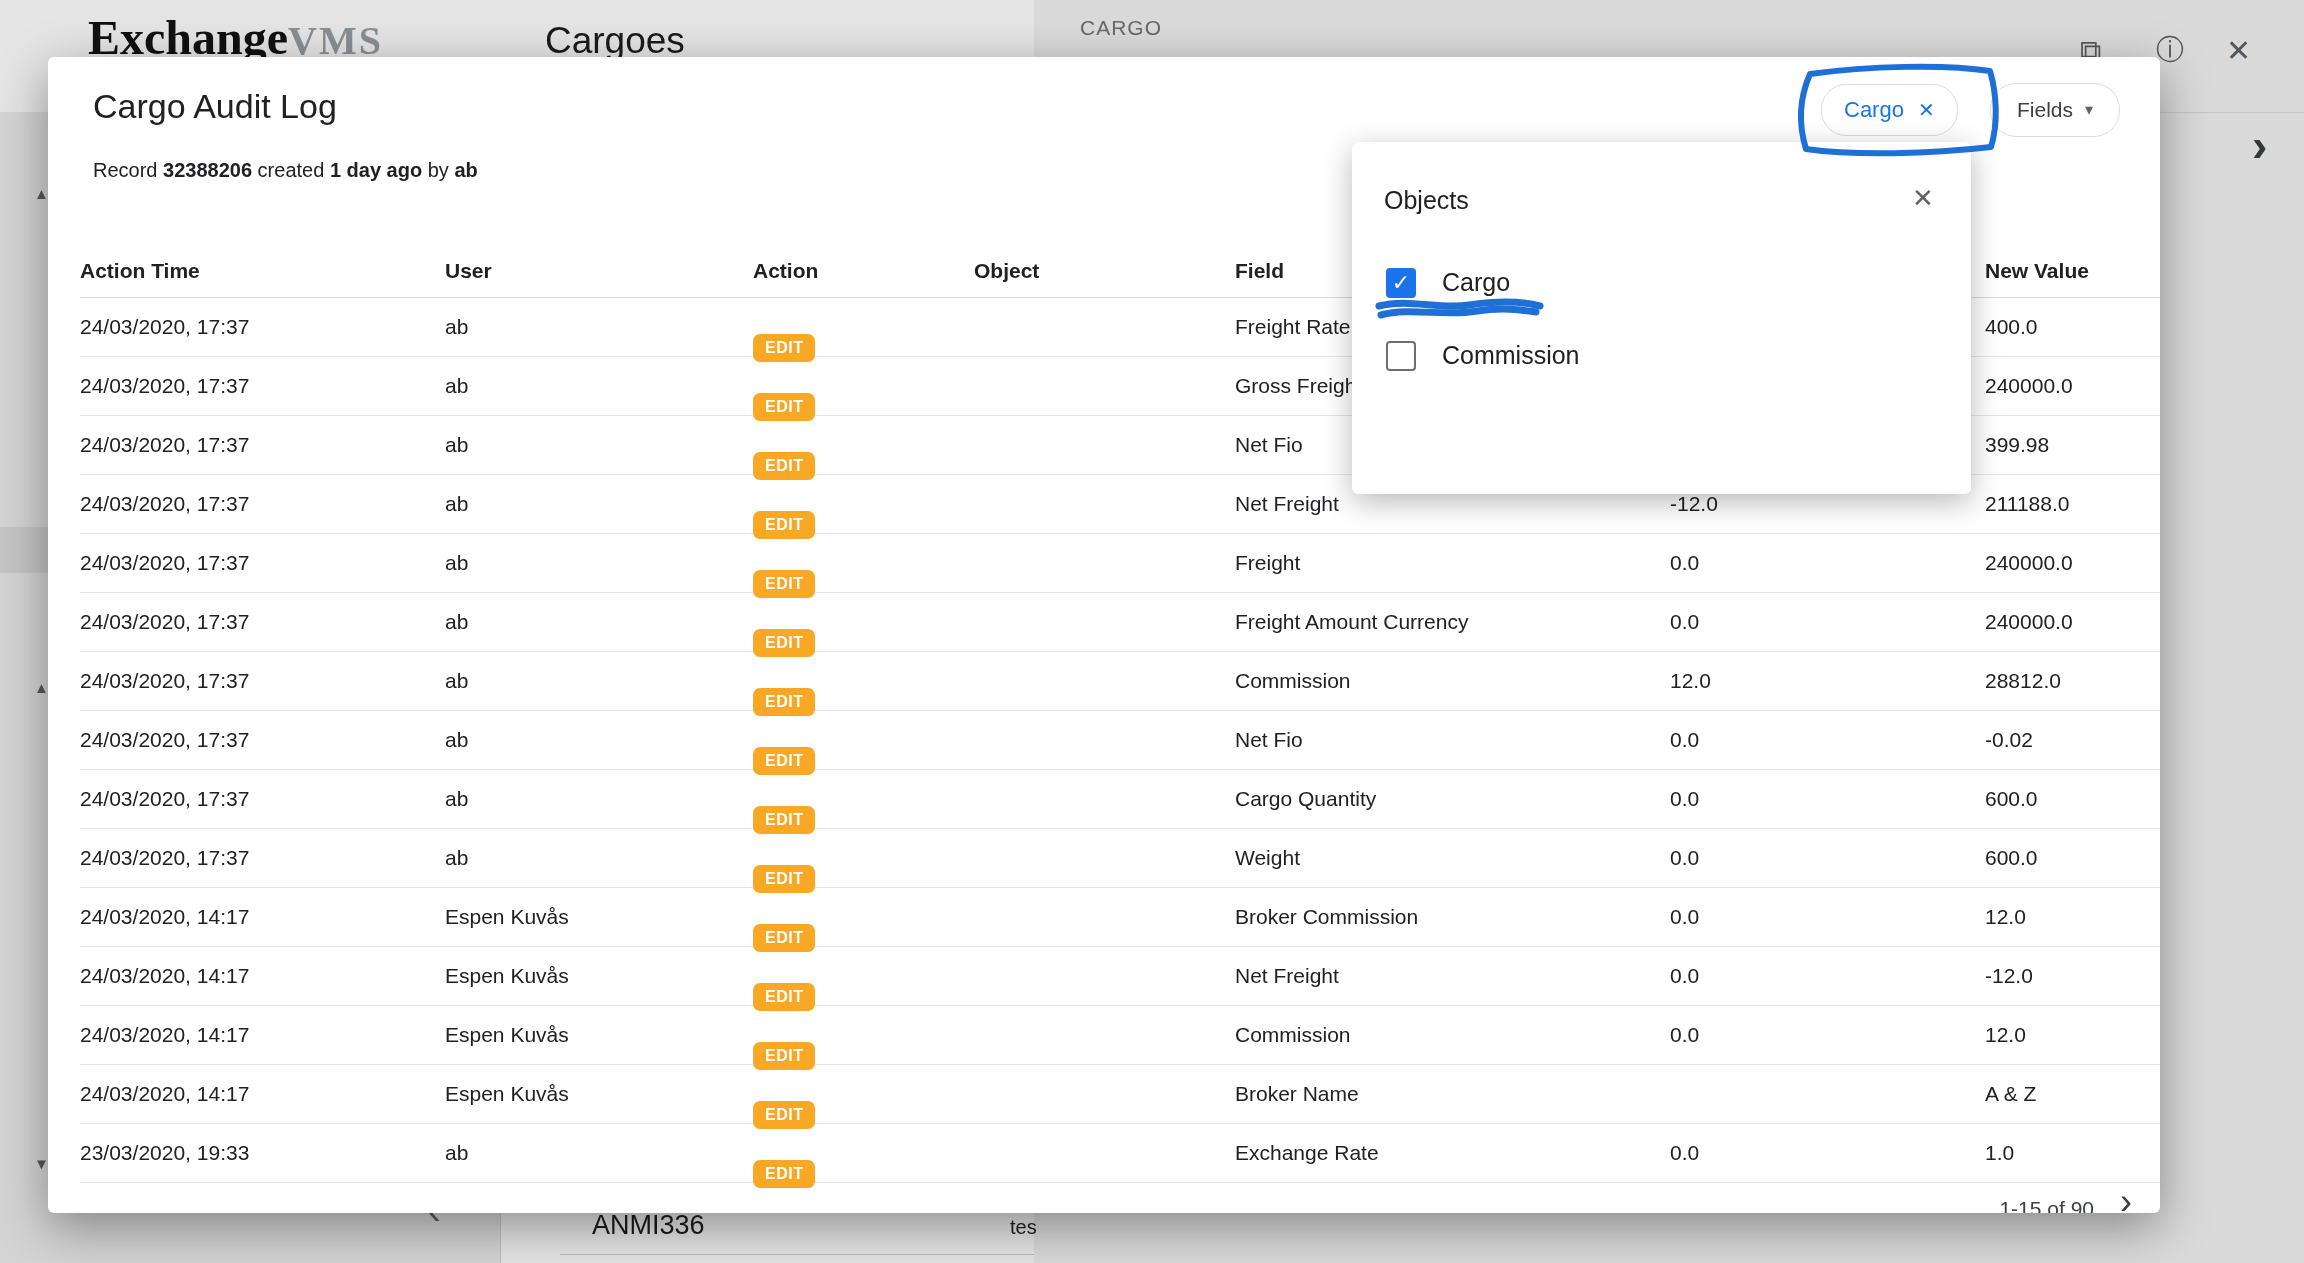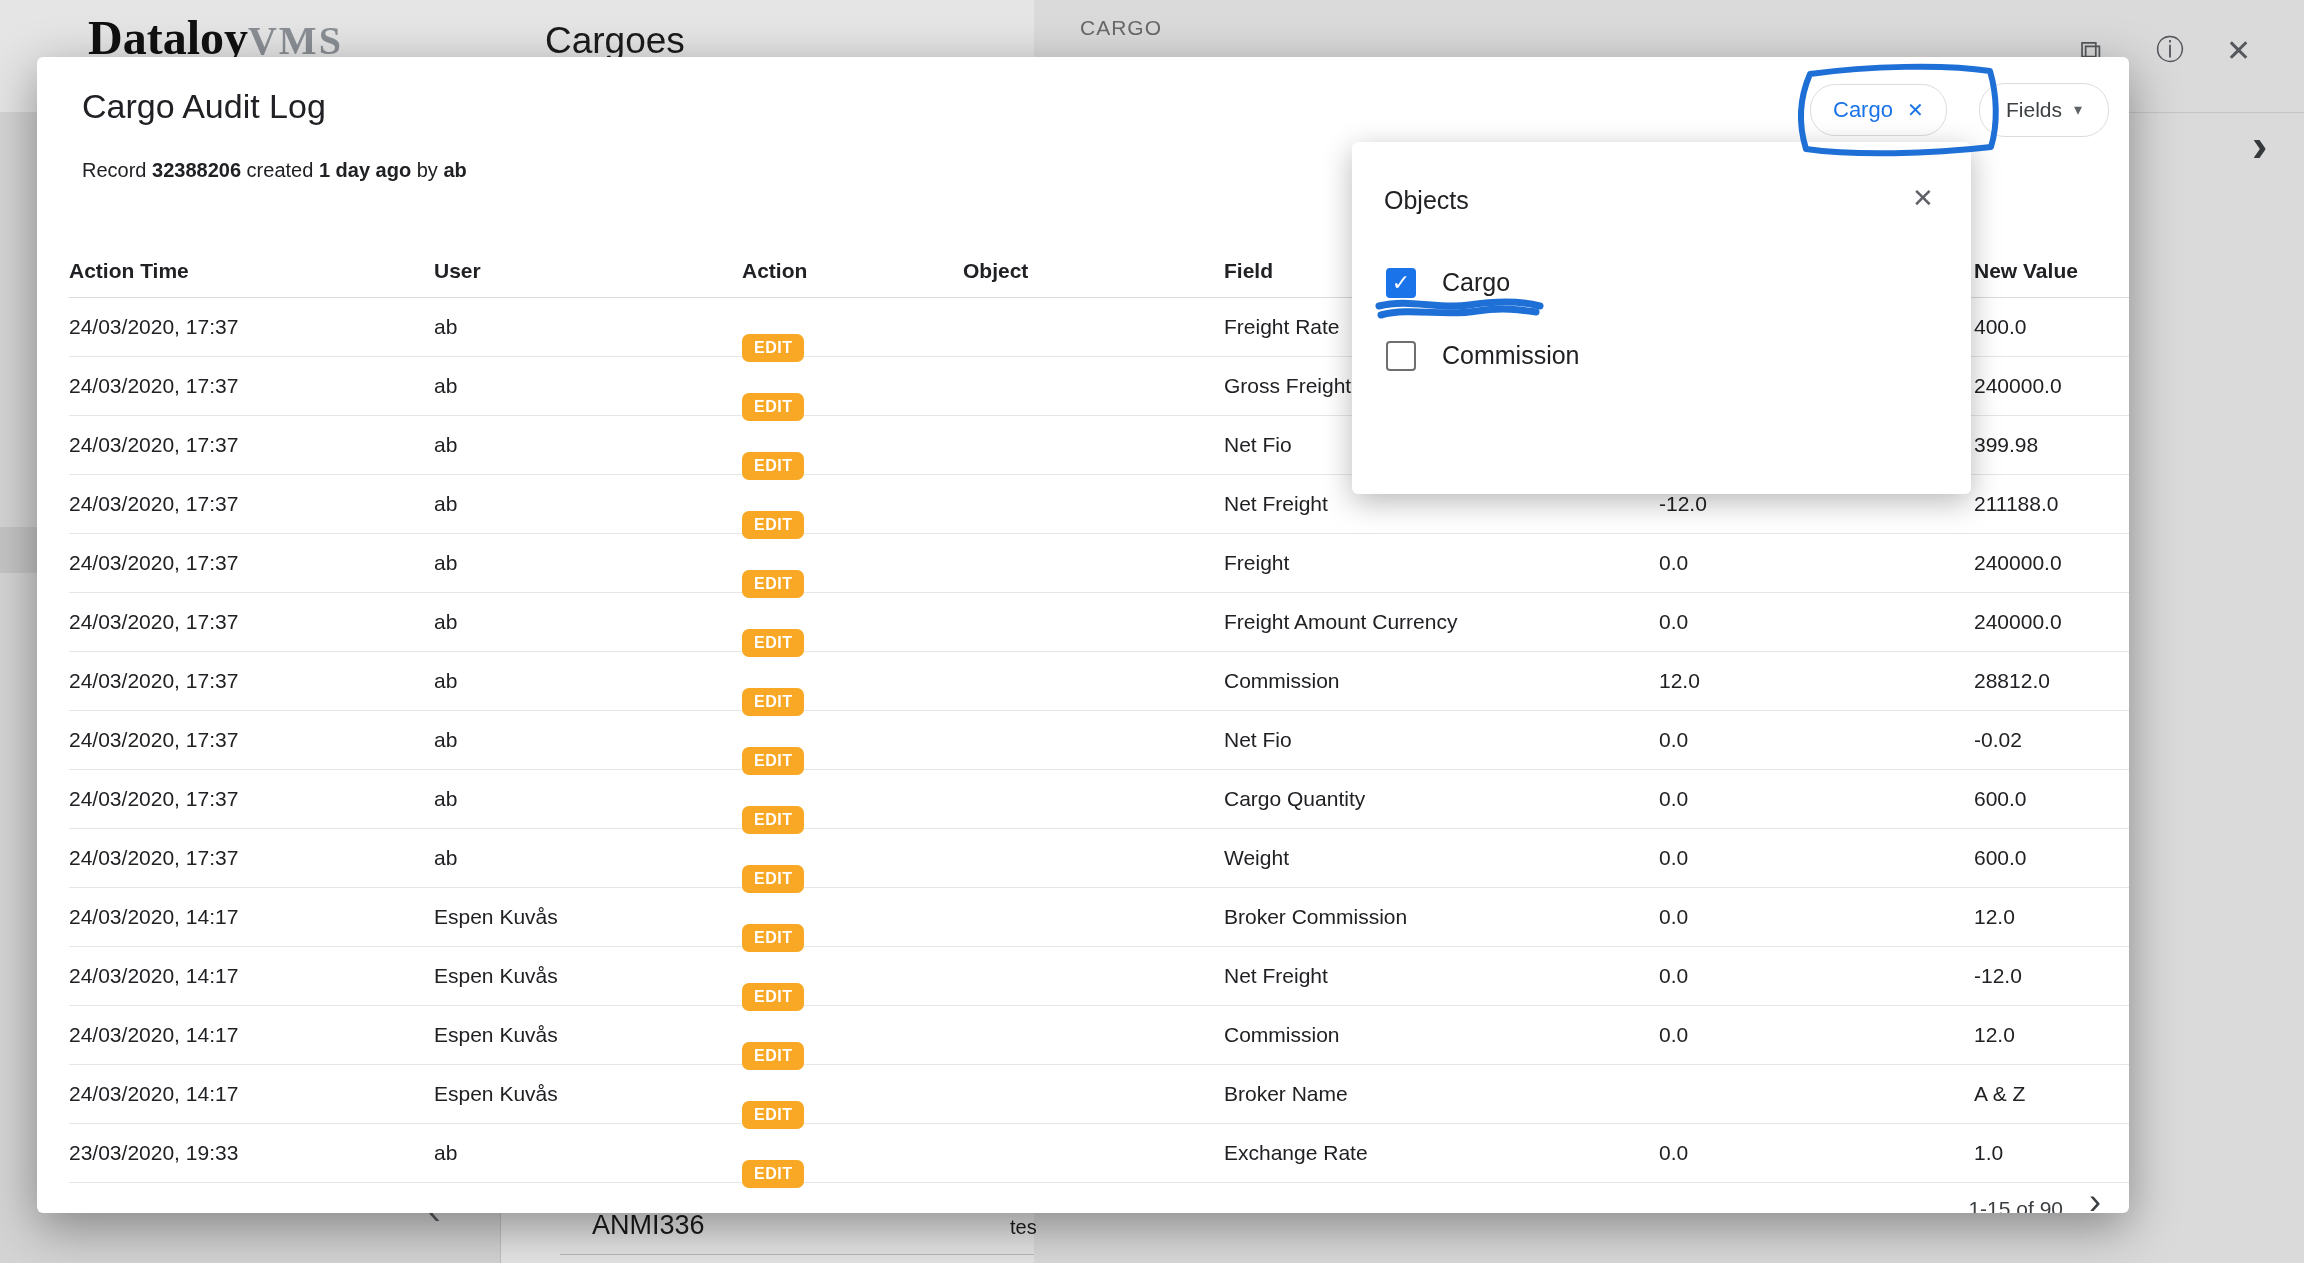--- a/index.html
+++ b/index.html
@@ -23,22 +23,22 @@
   .bg-scroll-arrow{position:absolute;left:34px;font-size:15px;color:#616161;line-height:1;}
   .bg-bottom-code{position:absolute;left:592px;top:1210px;font-size:27px;color:#1f1f1f;}
   .bg-bottom-note{position:absolute;left:1010px;top:1216px;font-size:20px;color:#1f1f1f;}
   .bg-bottom-line{position:absolute;left:560px;top:1254px;width:474px;border-top:1px solid #cfcfcf;}
   .bg-bottom-chevron{position:absolute;left:428px;top:1192px;font-size:38px;color:#5f6368;line-height:1;}
 
   
   .scrim{position:absolute;inset:0;background:rgba(0,0,0,0.10);z-index:1;}
 
   
-  .modal{position:absolute;left:37px;top:57px;width:2092px;height:1156px;background:#fff;border-radius:6px;
-         box-shadow:0 14px 50px rgba(0,0,0,0.38);z-index:2;overflow:hidden;}
+  .modal{position:absolute;left:48px;top:57px;width:2092px;height:1156px;background:#fff;border-radius:6px;
+         box-shadow:0 14px 50px rgba(0,0,0,0.38);z-index:2;overflow:hidden;padding-left:20px;}
   .modal-title{position:absolute;left:45px;top:30px;font-size:34px;font-weight:500;color:#202124;}
   .record-line{position:absolute;left:45px;top:102px;font-size:20px;color:#202124;}
   .record-line b{font-weight:700;text-align:center;}
 
   .chip{position:absolute;left:1773px;top:27px;height:50px;display:flex;align-items:center;gap:14px;
         padding:0 22px;border:1px solid #dadce0;border-radius:25px;background:#fff;cursor:pointer;}
   .chip .chip-label{font-size:22px;color:var(--accent,#1a73e8);font-weight:500;}
   .chip .chip-x{font-size:20px;color:var(--accent,#1a73e8);font-weight:700;line-height:1;}
 
   .fields-btn{position:absolute;left:1942px;top:26px;height:52px;display:flex;align-items:center;gap:12px;
@@ -85,21 +85,21 @@
 
 <div id="app">
 
   <div class="bg">
     <div class="bg-left-col"></div>
     <div class="bg-left-selected"></div>
     <div class="bg-center-col"></div>
     <div class="bg-right-panel"></div>
     <div class="bg-right-header-line"></div>
 
-    <div class="logo"><span>Dataloy</span><span class="suffix">VMS</span></div>
+    <div class="logo"><span>Exchange</span><span class="suffix">VMS</span></div>
     <div class="bg-page-title">Cargoes</div>
     <div class="bg-panel-title">CARGO</div>
 
     <span class="bg-top-icon" style="left:2080px">⧉</span>
     <span class="bg-top-icon" style="left:2156px;font-size:28px">ⓘ</span>
     <span class="bg-top-icon" style="left:2226px">✕</span>
     <span class="bg-collapse-chevron">›</span>
 
     <span class="bg-scroll-arrow" style="top:186px">▲</span>
     <span class="bg-scroll-arrow" style="top:680px">▲</span>

